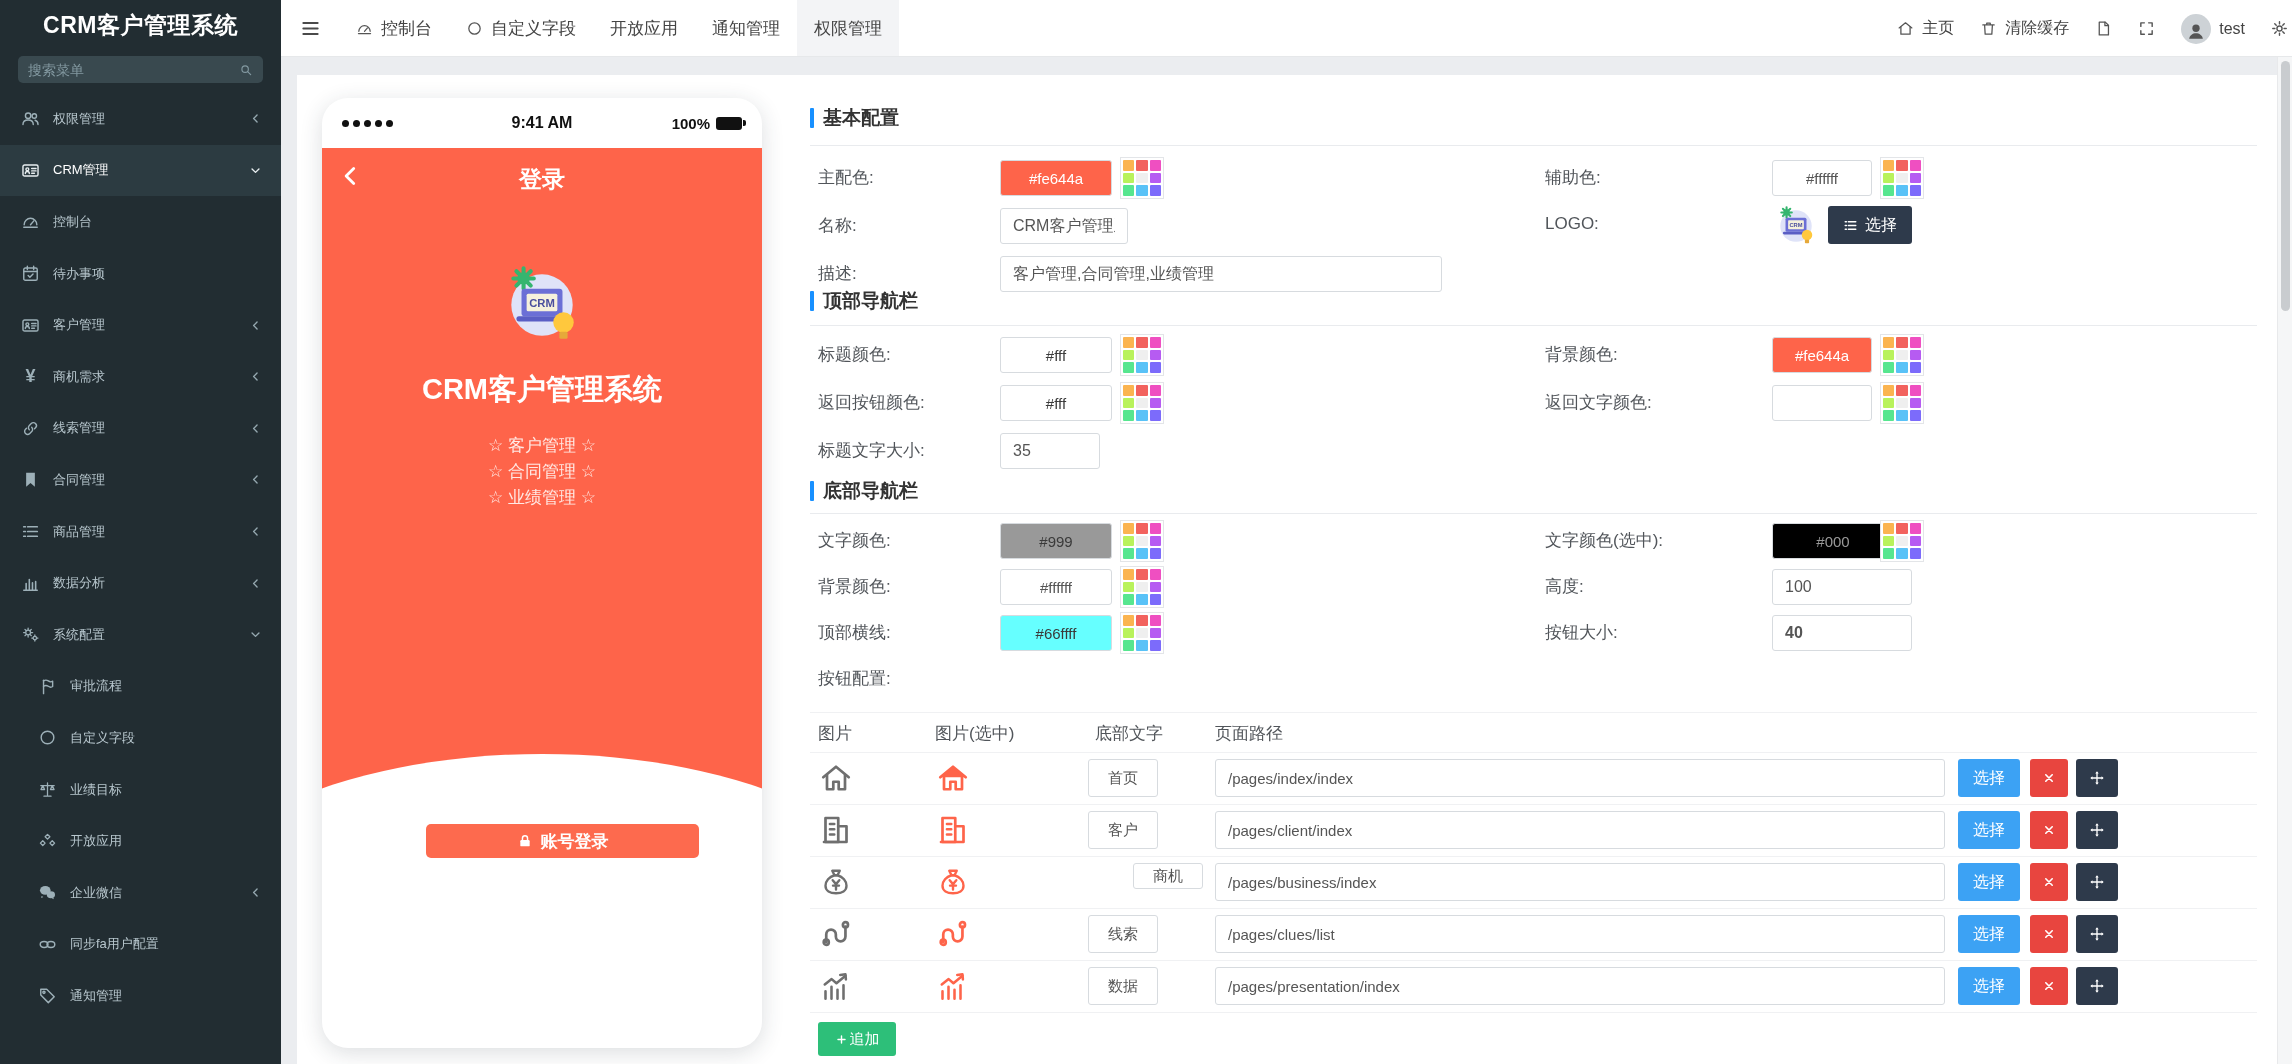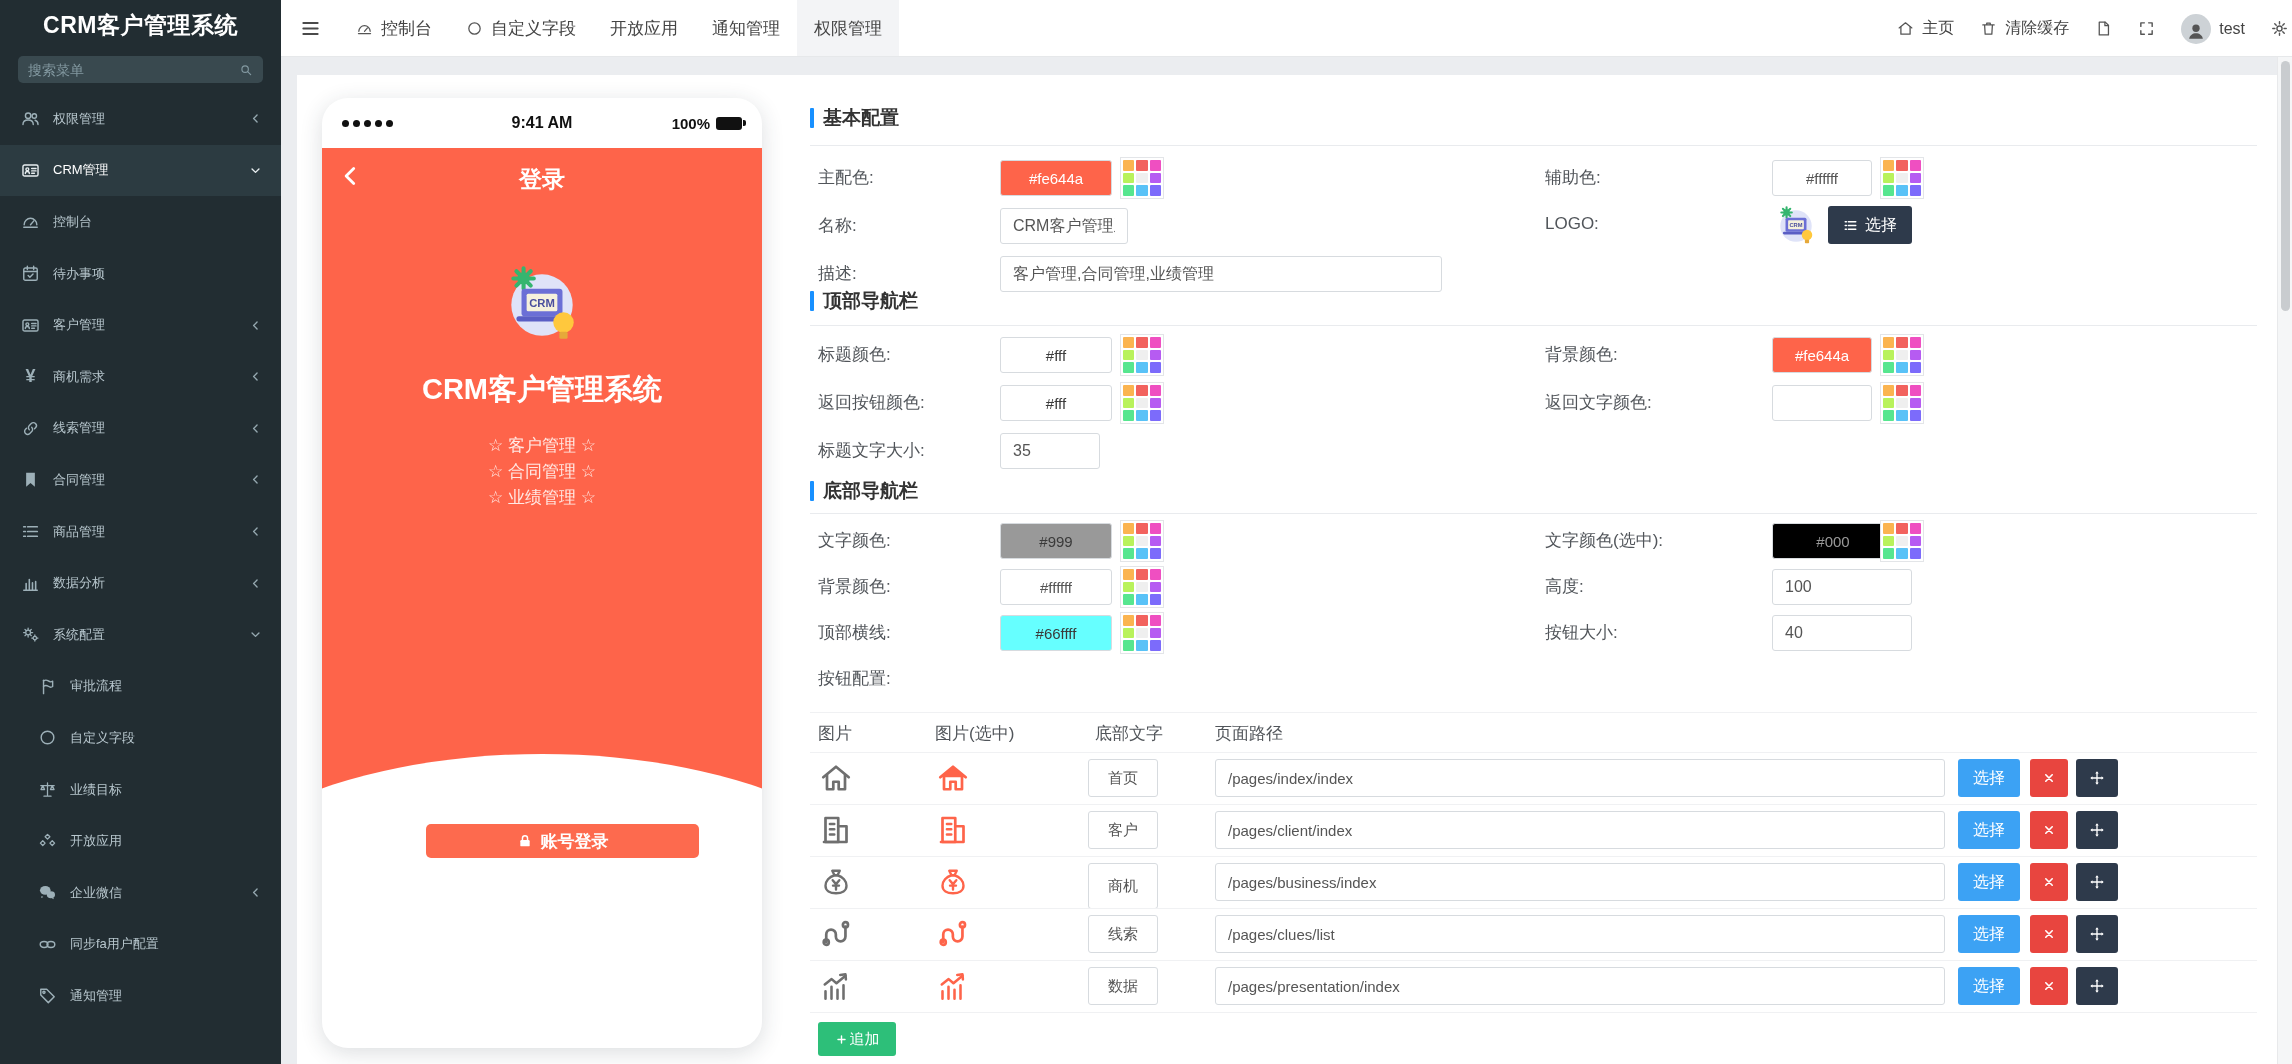--- a/index.html
+++ b/index.html
@@ -623,21 +623,21 @@
         <span style="background: rgb(182, 91, 242);"></span>
         <span style="background: rgb(87, 230, 143);"></span>
         <span style="background: rgb(89, 194, 247);"></span>
         <span style="background: rgb(124, 107, 251);"></span>
       </span>
 
     <span class="flabel" style="left:1248px; top:494px;">高度:</span>
     <input class="tinput" style="left: 1475px; top: 494px; width: 140px;" value="100">
 
     <span class="flabel" style="left:1248px; top:540px;">按钮大小:</span>
-    <input class="tinput" style="left: 1475px; top: 540px; width: 140px;" value="40">
+    <input class="tinput" style="left: 1475px; top: 540px; width: 140px; font-weight: bold;" value="40">
 
     <div class="t-sep" style="top:637px"></div>
     <span class="th" style="left:521px; top:647px;">图片</span>
     <span class="th" style="left:638px; top:647px;">图片(选中)</span>
     <span class="th" style="left:798px; top:647px;">底部文字</span>
     <span class="th" style="left:918px; top:647px;">页面路径</span>
     <div class="t-sep" style="top:677px"></div>
 
     <span class="ic nav-ic gray" style="left:521px; top:685px;">
         <svg viewBox="0 0 24 24" fill="none" stroke="currentColor" stroke-width="1.8" stroke-linecap="round" stroke-linejoin="round">
@@ -712,21 +712,21 @@
           <path d="M9.8 10.8l2.2 2.6 2.2-2.6M12 13.4v3.6M10 14.4h4"></path>
         </svg>
       </span>
     <span class="ic nav-ic orange" style="left:638px; top:789px;">
         <svg viewBox="0 0 24 24" fill="none" stroke="currentColor" stroke-width="1.6" stroke-linecap="round" stroke-linejoin="round">
           <path d="M9.5 4.5h5L13 7.5h-2z"></path>
           <path d="M11 7.5h2c3.5 1 6 3.8 6 7 0 3.4-3.1 5-7 5s-7-1.6-7-5c0-3.2 2.5-6 6-7z"></path>
           <path d="M9.8 10.8l2.2 2.6 2.2-2.6M12 13.4v3.6M10 14.4h4"></path>
         </svg>
       </span>
-    <input class="cinput" style="left: 791px; top: 788px; width: 70px; height: 46px;" value="商机">
+    <input class="cinput" style="left: 836px; top: 788px; width: 70px; height: 26px;" value="商机">
     <input class="tinput" style="left: 918px; top: 788px; width: 730px; height: 38px; font-size: 15px;" value="/pages/business/index">
     <button class="btn-select" style="left:1661px; top:788px;">选择</button>
     <button class="btn-del" style="left:1733px; top:788px;">
         <span class="ic">
           <svg viewBox="0 0 24 24" fill="none" stroke="currentColor" stroke-width="2.8" stroke-linecap="round" stroke-linejoin="round">
             <path d="M6.5 6.5l11 11M17.5 6.5l-11 11"></path>
           </svg>
         </span>
       </button>
     <button class="btn-move" style="left:1779px; top:788px;">

